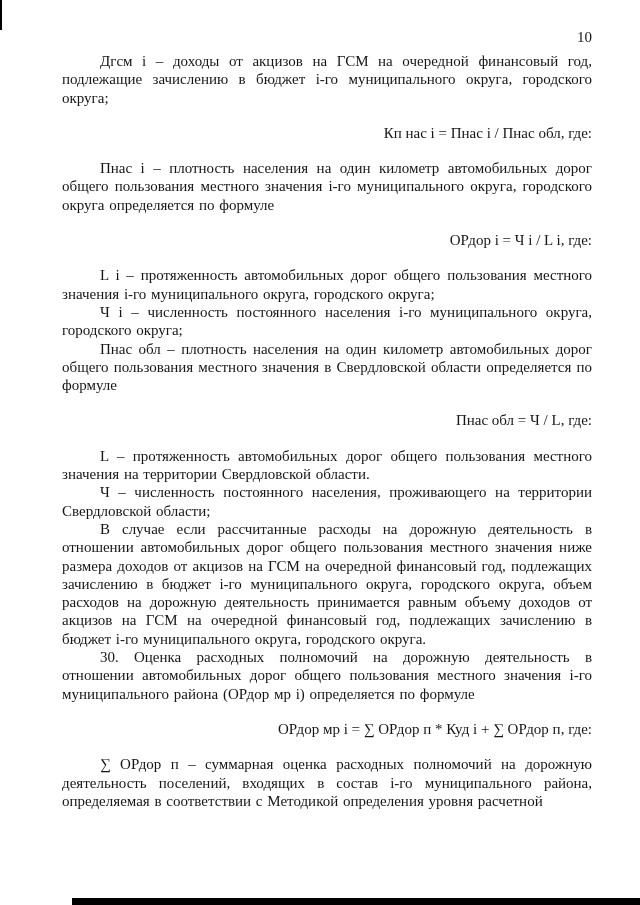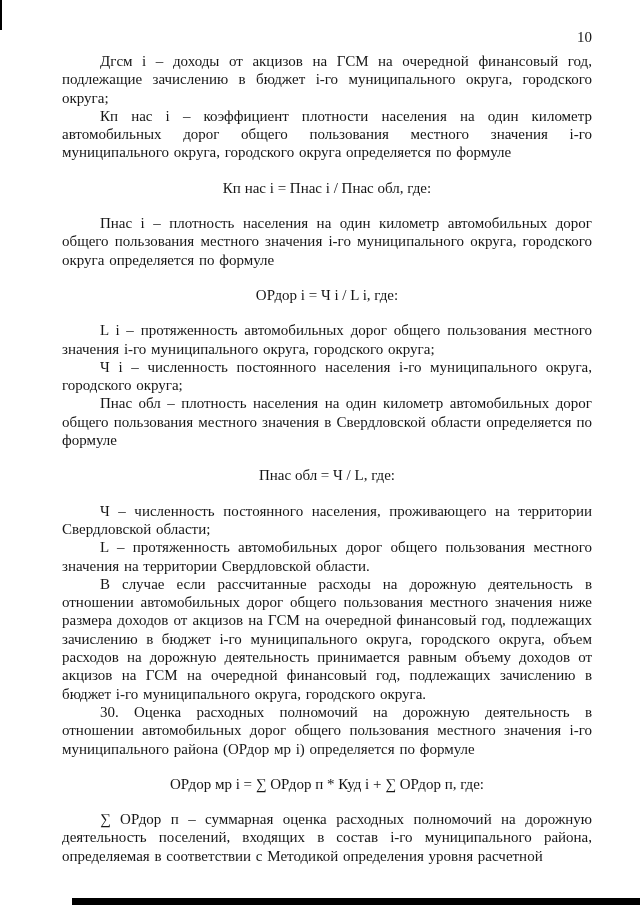--- a/index.html
+++ b/index.html
@@ -35,21 +35,21 @@
     line-height: 18.3px;
     text-align: justify;
     text-align-last: left;
     text-indent: 38px;
     word-spacing: 1px;
   }
   .formula {
     margin: 17px 0;
     font-size: 15px;
     line-height: 18.3px;
-    text-align: center;
+    text-align: right;
     text-indent: 0;
   }
   .scan-mark-topleft {
     position: absolute;
     left: 0;
     top: 0;
     width: 2px;
     height: 30px;
     background: #000000;
   }
@@ -64,39 +64,38 @@
 </style>
 </head>
 <body>
 
 <div class="page">
 
   <p class="page-number">10</p>
 
   <p class="para">Дгсм i – доходы от акцизов на ГСМ на очередной финансовый год, подлежащие зачислению в бюджет i-го муниципального округа, городского округа;</p>
 
-  <p class="para">Кп нас i – коэффициент плотности населения на один километр автомобильных дорог общего пользования местного значения i-го муниципального округа, городского округа определяется по формуле</p>
 
   <p class="formula">Кп нас i = Пнас i / Пнас обл, где:</p>
 
   <p class="para">Пнас i – плотность населения на один километр автомобильных дорог общего пользования местного значения i-го муниципального округа, городского округа определяется по формуле</p>
 
   <p class="formula">ОРдор i = Ч i / L i, где:</p>
 
   <p class="para">L i – протяженность автомобильных дорог общего пользования местного значения i-го муниципального округа, городского округа;</p>
 
   <p class="para">Ч i – численность постоянного населения i-го муниципального округа, городского округа;</p>
 
   <p class="para">Пнас обл – плотность населения на один километр автомобильных дорог общего пользования местного значения в Свердловской области определяется по формуле</p>
 
   <p class="formula">Пнас обл = Ч / L, где:</p>
 
+  <p class="para">L – протяженность автомобильных дорог общего пользования местного значения на территории Свердловской области.</p>
+
   <p class="para">Ч – численность постоянного населения, проживающего на территории Свердловской области;</p>
-
-  <p class="para">L – протяженность автомобильных дорог общего пользования местного значения на территории Свердловской области.</p>
 
   <p class="para">В случае если рассчитанные расходы на дорожную деятельность в отношении автомобильных дорог общего пользования местного значения ниже размера доходов от акцизов на ГСМ на очередной финансовый год, подлежащих зачислению в бюджет i-го муниципального округа, городского округа, объем расходов на дорожную деятельность принимается равным объему доходов от акцизов на ГСМ на очередной финансовый год, подлежащих зачислению в бюджет i-го муниципального округа, городского округа.</p>
 
   <p class="para">30. Оценка расходных полномочий на дорожную деятельность в отношении автомобильных дорог общего пользования местного значения i-го муниципального района (ОРдор мр i) определяется по формуле</p>
 
   <p class="formula">ОРдор мр i = ∑ ОРдор п * Куд i + ∑ ОРдор п, где:</p>
 
   <p class="para">∑ ОРдор п – суммарная оценка расходных полномочий на дорожную деятельность поселений, входящих в состав i-го муниципального района, определяемая в соответствии с Методикой определения уровня расчетной</p>
 
 </div>

